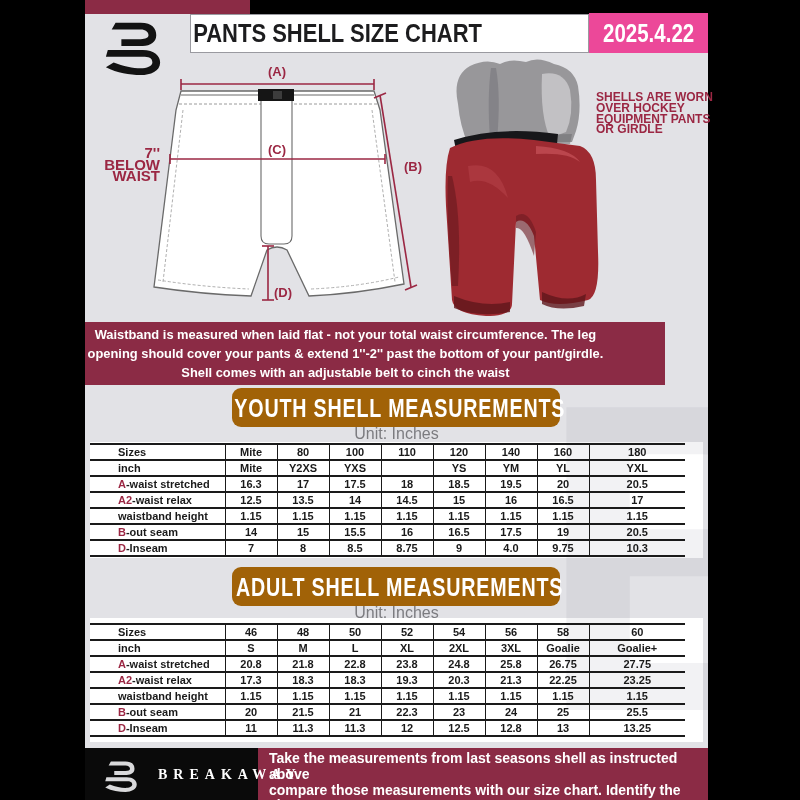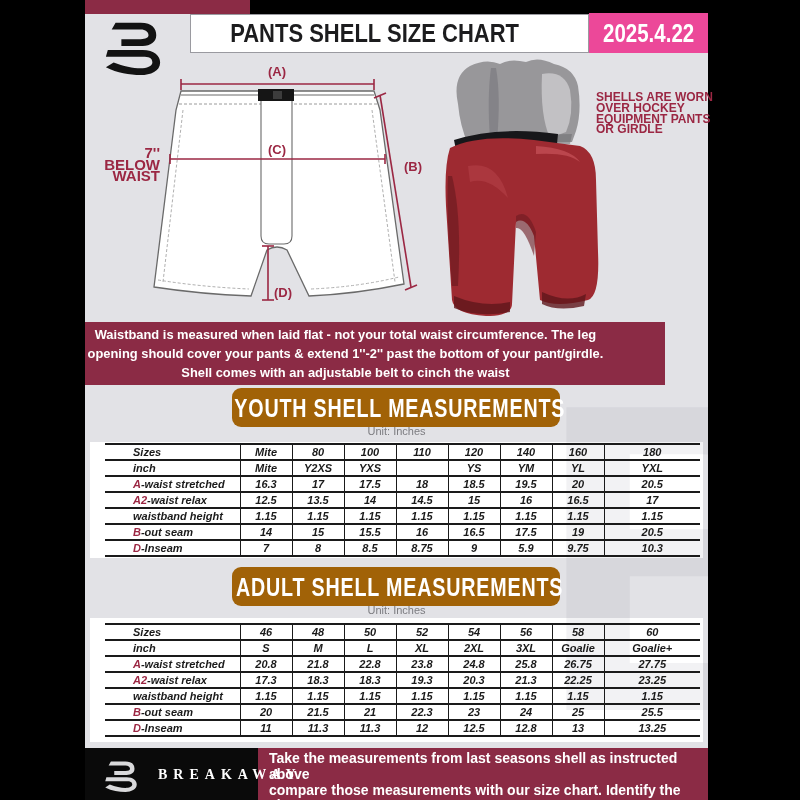--- a/index.html
+++ b/index.html
@@ -13,21 +13,21 @@
   .panel.youth{top:442px;height:116px;}
   .panel.adult{top:618px;height:124px;}
   .watermark{position:absolute;left:452px;top:368px;font-size:440px;font-weight:bold;
              line-height:380px;color:rgba(70,70,95,0.07);z-index:2;}
 
   .top-maroon{left:85px;top:0;width:165px;height:14px;background:#8b2b45;z-index:3;}
   .top-black{left:250px;top:0;width:458px;height:14px;background:#000;z-index:3;}
 
   .logo-box{left:101px;top:15px;width:64px;height:62px;z-index:4;}
   .title-bar{left:190px;top:14px;width:399px;height:39px;background:#fff;border:1px solid #9a9aa0;
-             box-sizing:border-box;z-index:4;display:flex;align-items:center;padding-left:37px;}
+             box-sizing:border-box;z-index:4;display:flex;align-items:center;}
   .title-bar span{display:inline-block;font-size:25px;font-weight:bold;color:#1c1c1e;
              letter-spacing:0px;transform:scale(0.88,1.02);transform-origin:18px center;white-space:nowrap;}
   .date-box{left:589px;top:13px;width:119px;height:40px;background:#ec4899;z-index:4;
             display:flex;align-items:center;justify-content:center;}
   .date-box span{display:inline-block;font-size:25px;font-weight:bold;color:#fff;
             transform:scale(0.82,1.05);white-space:nowrap;}
 
   .diagram-svg{left:138px;top:56px;z-index:4;}
   .photo-svg{left:438px;top:56px;z-index:4;}
   .photo-caption{left:596px;top:92px;width:118px;z-index:5;color:#9b2743;font-size:12px;
@@ -39,26 +39,26 @@
                display:flex;align-items:center;justify-content:flex-start;}
   .info-banner div{color:#fff;font-size:13px;font-weight:bold;line-height:19px;text-align:center;
                white-space:pre-line;transform:scaleX(0.99);}
 
   .section-banner{left:232px;width:320px;height:39px;background:#a16207;border-radius:9px;z-index:4;
                   display:flex;align-items:center;justify-content:center;padding-left:8px;}
   .section-banner span{display:inline-block;color:#fff;font-size:24px;font-weight:bold;
                   letter-spacing:1px;transform:scale(0.82,1.08);white-space:nowrap;}
   .banner-youth{top:388px;}
   .banner-adult{top:567px;}
-  .unit{left:85px;width:623px;text-align:center;z-index:4;color:#7c7c80;font-size:11px;}
+  .unit{left:85px;width:623px;text-align:center;z-index:4;color:#7c7c80;font-size:16px;}
   .unit-youth{top:425px;}
   .unit-adult{top:604px;}
 
-  table.meas{position:absolute;left:105px;z-index:5;border-collapse:collapse;width:595px;
-             table-layout:fixed;font-style:italic;}
+  table.meas{position:absolute;left:90px;z-index:5;border-collapse:collapse;width:595px;
+             table-layout:fixed;}
   table.meas.youth{top:443px;}
   table.meas.adult{top:623px;}
   table.meas td{border-top:2px solid #1a1a1a;border-bottom:2px solid #1a1a1a;
                 border-left:1.5px solid #1a1a1a;height:14px;line-height:13px;padding:0;
                 font-size:11px;font-weight:bold;color:#1a1a1a;text-align:center;background:transparent;}
   table.meas td.lbl{border-left:none;text-align:left;padding-left:28px;}
   table.meas .pfx{color:#9b2743;}
   col.c-lbl{width:135px;} col.c-d{width:52px;} col.c-last{width:96px;}
 
   .footer-black{left:85px;top:748px;width:173px;height:52px;background:#0a0a0a;z-index:4;}
@@ -236,21 +236,21 @@
           <td>19</td>
           <td>20.5</td>
         </tr>
         <tr>
           <td class="lbl"><span class="pfx">D</span>-Inseam</td>
           <td>7</td>
           <td>8</td>
           <td>8.5</td>
           <td>8.75</td>
           <td>9</td>
-          <td>5.9</td>
+          <td>4.0</td>
           <td>9.75</td>
           <td>10.3</td>
         </tr>
       </tbody>
   </table>
 
   <div class="abs section-banner banner-adult">
     <span>ADULT SHELL MEASUREMENTS</span>
   </div>
   <div class="abs unit unit-adult">Unit: Inches</div>

